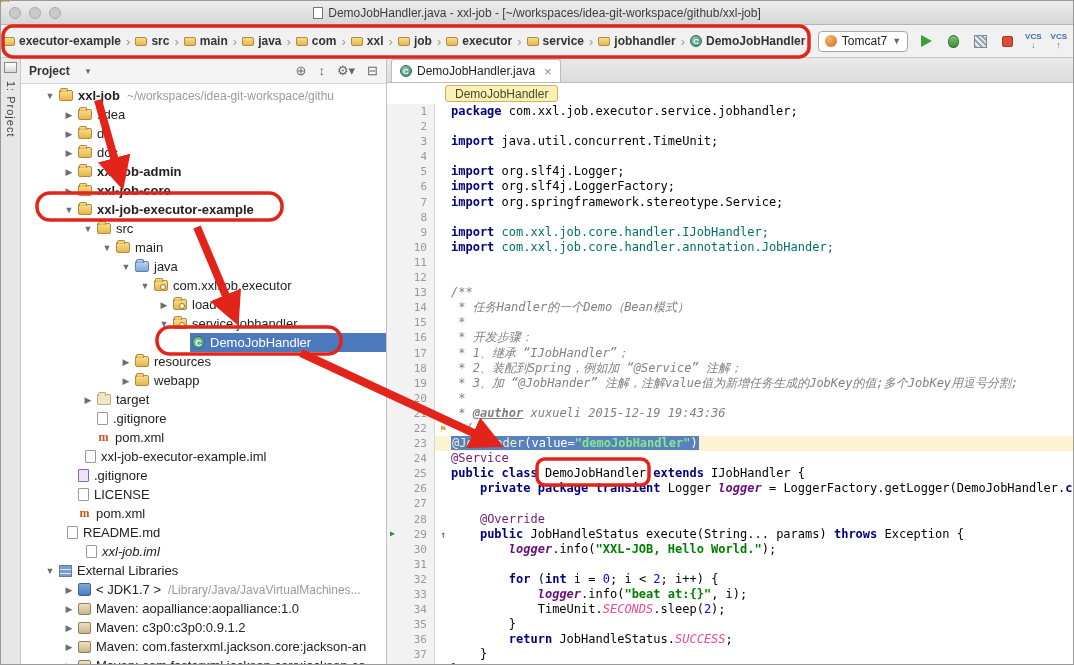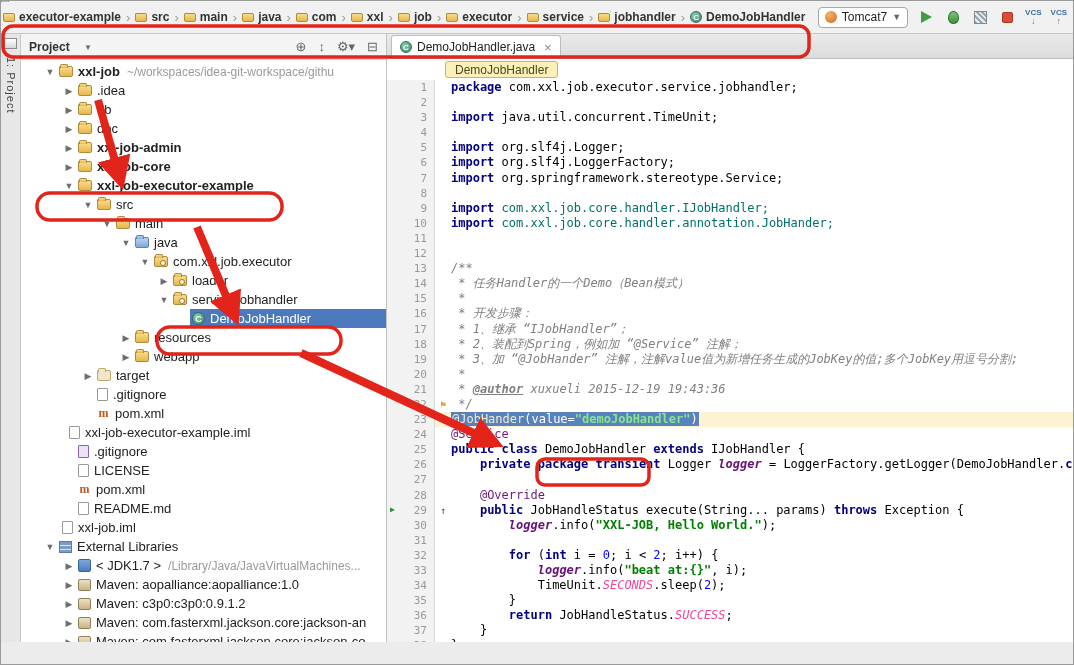--- a/index.html
+++ b/index.html
@@ -118,20 +118,30 @@
   .selwrap .s { color:#86E886; }
 
   
   .overlay { position:absolute; inset:0; width:1074px; height:665px; pointer-events:none; z-index:50; }
 </style>
 </head>
 <body>
 
 <div class="app">
 
+  <div class="titlebar">
+    <div class="traffic">
+      <span class="tl"></span>
+      <span class="tl"></span>
+      <span class="tl"></span>
+    </div>
+    <div class="wtitle">
+      <span class="ticon"></span><span>DemoJobHandler.java - xxl-job - [~/workspaces/idea-git-workspace/github/xxl-job]</span>
+    </div>
+  </div>
 
   <div class="navbar">
     <div class="bc-items">
         <span class="bc-item">
           <span class="bc-ic ic-folder"></span>
           <span>executor-example</span>
         </span>
         <span class="bc-sep">›</span>
         <span class="bc-item">
           <span class="bc-ic ic-folder"></span>
@@ -358,21 +368,21 @@
               <span class="tlb">.gitignore</span>
             </span>
           </div>
           <div class="trow" style="padding-left: 60px;">
             <span class="tar"></span>
             <span class="tbody">
               <span class="tic ic-maven">m</span>
               <span class="tlb">pom.xml</span>
             </span>
           </div>
-          <div class="trow" style="padding-left: 32px;">
+          <div class="trow" style="padding-left: 48px;">
             <span class="tar"></span>
             <span class="tbody">
               <span class="tic ic-file"></span>
               <span class="tlb">xxl-job-executor-example.iml</span>
             </span>
           </div>
           <div class="trow" style="padding-left: 41px;">
             <span class="tar"></span>
             <span class="tbody">
               <span class="tic ic-gitfile"></span>
@@ -386,28 +396,28 @@
               <span class="tlb">LICENSE</span>
             </span>
           </div>
           <div class="trow" style="padding-left: 41px;">
             <span class="tar"></span>
             <span class="tbody">
               <span class="tic ic-maven">m</span>
               <span class="tlb">pom.xml</span>
             </span>
           </div>
-          <div class="trow" style="padding-left: 41px;">
+          <div class="trow" style="padding-left: 30px;">
             <span class="tar"></span>
             <span class="tbody">
               <span class="tic ic-file"></span>
               <span class="tlb">README.md</span>
             </span>
           </div>
-          <div class="trow" style="padding-left: 25px;">
+          <div class="trow" style="padding-left: 49px; font-style: italic;">
             <span class="tar"></span>
             <span class="tbody">
               <span class="tic ic-file"></span>
               <span class="tlb">xxl-job.iml</span>
             </span>
           </div>
           <div class="trow" style="padding-left: 22px;">
             <span class="tar">▼</span>
             <span class="tbody">
               <span class="tic ic-libs"></span>

